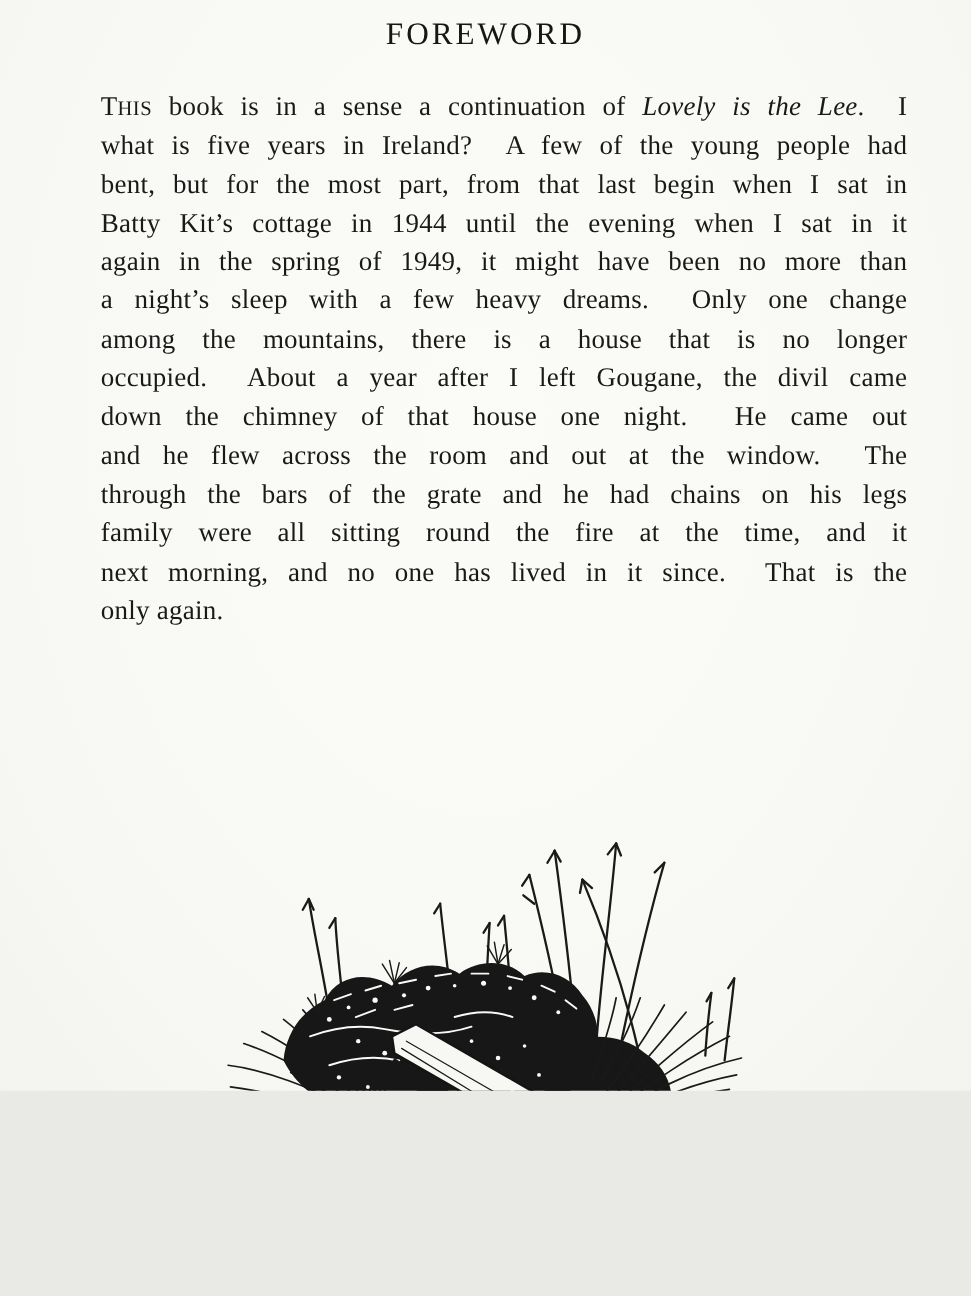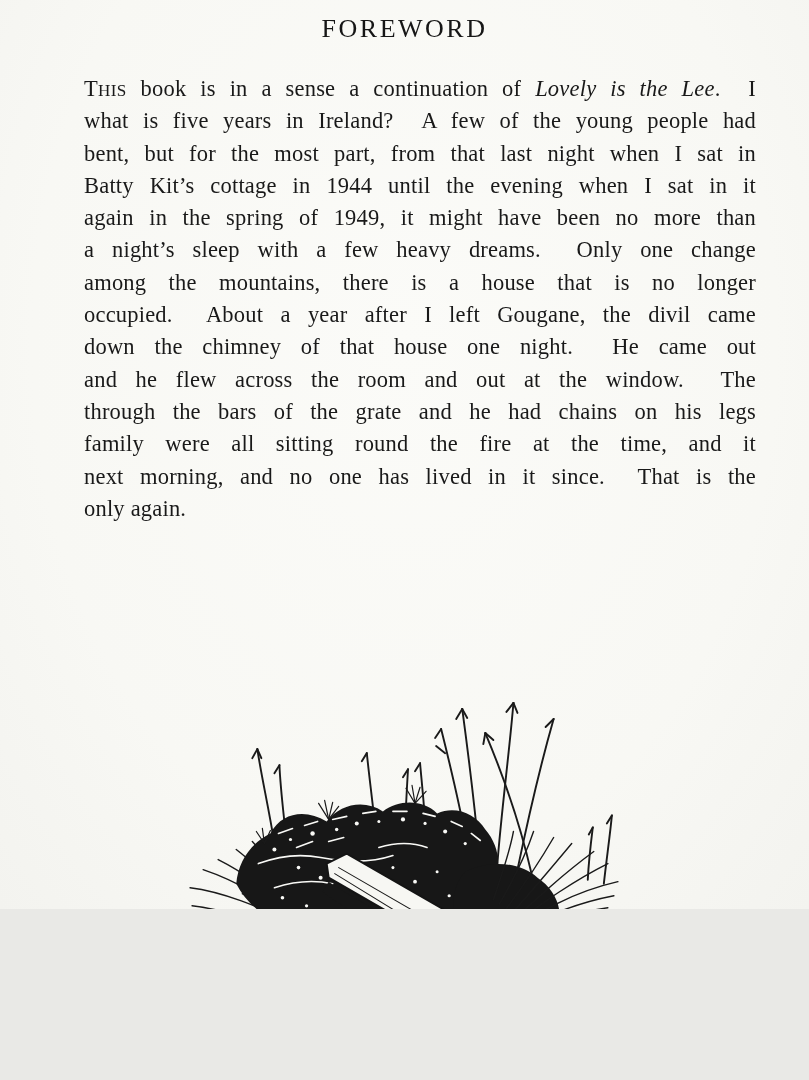--- a/index.html
+++ b/index.html
@@ -64,21 +64,21 @@
 </head>
 <body>
 
 <div class="page">
 
   <h1 class="title">FOREWORD</h1>
 
   <div class="bodytext" id="paragraph">
       <div class="line"><span class="s-n">T</span><span class="s-sc">HIS</span><span class="s-n"> book is in a sense a continuation of </span><span class="s-i">Lovely is the Lee</span><span class="s-n">.&nbsp; I</span></div>
       <div class="line"><span class="s-n">what is five years in Ireland?&nbsp; A few of the young people had</span></div>
-      <div class="line"><span class="s-n">bent, but for the most part, from that last night when I sat in</span></div>
+      <div class="line"><span class="s-n">bent, but for the most part, from that last begin when I sat in</span></div>
       <div class="line"><span class="s-n">Batty Kit’s cottage in 1944 until the evening when I sat in it</span></div>
       <div class="line"><span class="s-n">again in the spring of 1949, it might have been no more than</span></div>
       <div class="line"><span class="s-n">a night’s sleep with a few heavy dreams.&nbsp; Only one change</span></div>
       <div class="line"><span class="s-n">among the mountains, there is a house that is no longer</span></div>
       <div class="line"><span class="s-n">occupied.&nbsp; About a year after I left Gougane, the divil came</span></div>
       <div class="line"><span class="s-n">down the chimney of that house one night.&nbsp; He came out</span></div>
       <div class="line"><span class="s-n">and he flew across the room and out at the window.&nbsp; The</span></div>
       <div class="line"><span class="s-n">through the bars of the grate and he had chains on his legs</span></div>
       <div class="line"><span class="s-n">family were all sitting round the fire at the time, and it</span></div>
       <div class="line"><span class="s-n">next morning, and no one has lived in it since.&nbsp; That is the</span></div>

